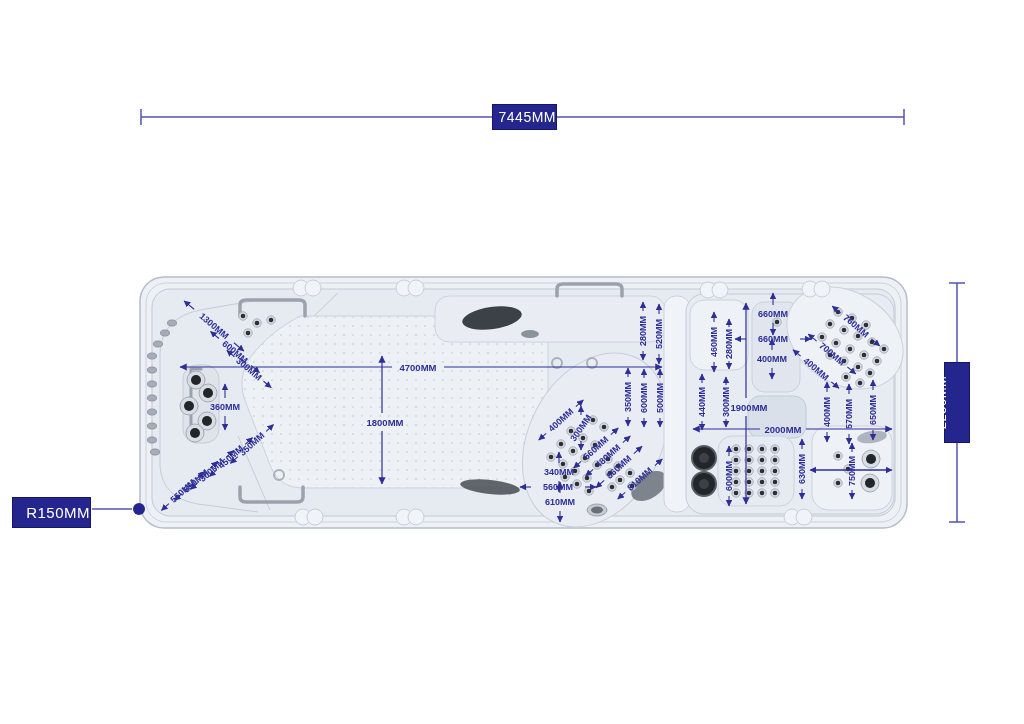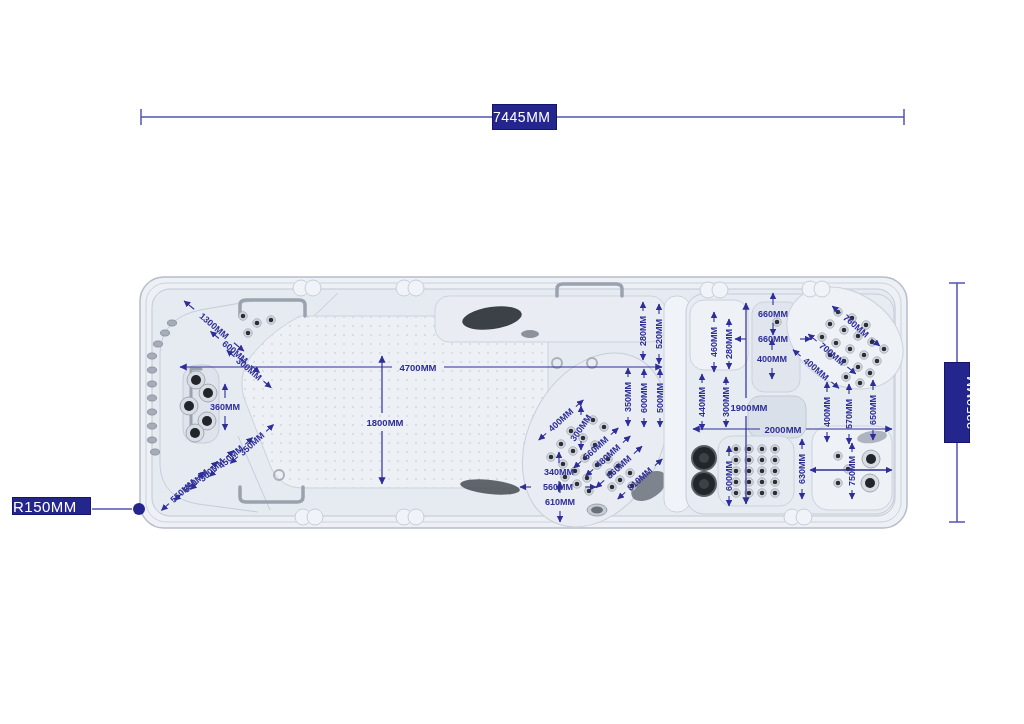--- a/index.html
+++ b/index.html
@@ -1,25 +1,25 @@
 <!DOCTYPE html>
 <html><head>
 <meta charset="utf-8">
 <style>
   html,body{margin:0;padding:0;background:#ffffff;}
   .canvas{position:relative;width:1024px;height:724px;background:#ffffff;overflow:hidden;
           font-family:"Liberation Sans",sans-serif;}
   svg{position:absolute;left:0;top:0;}
   .dimbox{position:absolute;background:#24268e;border:1px solid #15166b;color:#fff;
-          display:flex;align-items:center;justify-content:flex-start;box-sizing:border-box;
+          display:flex;align-items:center;justify-content:flex-end;box-sizing:border-box;
           font-family:"Liberation Sans",sans-serif;letter-spacing:.5px;}
   #box7445{left:492px;top:104px;width:65px;height:26px;font-size:14px;}
   #box2250{left:944px;top:362px;width:26px;height:81px;font-size:13px;}
   #box2250 span{transform:rotate(-90deg);white-space:nowrap;display:block;}
-  #boxR150{left:12px;top:497px;width:79px;height:18px;font-size:15px;}
+  #boxR150{left:12px;top:497px;width:79px;height:31px;font-size:15px;}
   text.ann{fill:#2e2e99;font-family:"Liberation Sans",sans-serif;font-size:9px;font-weight:700;}
   text.biglbl{fill:#2e2e99;font-family:"Liberation Sans",sans-serif;font-size:9.5px;font-weight:700;}
 </style>
 </head>
 <body>
 
 <div class="canvas">
 
   <svg width="1024" height="724" viewBox="0 0 1024 724">
     <defs>

